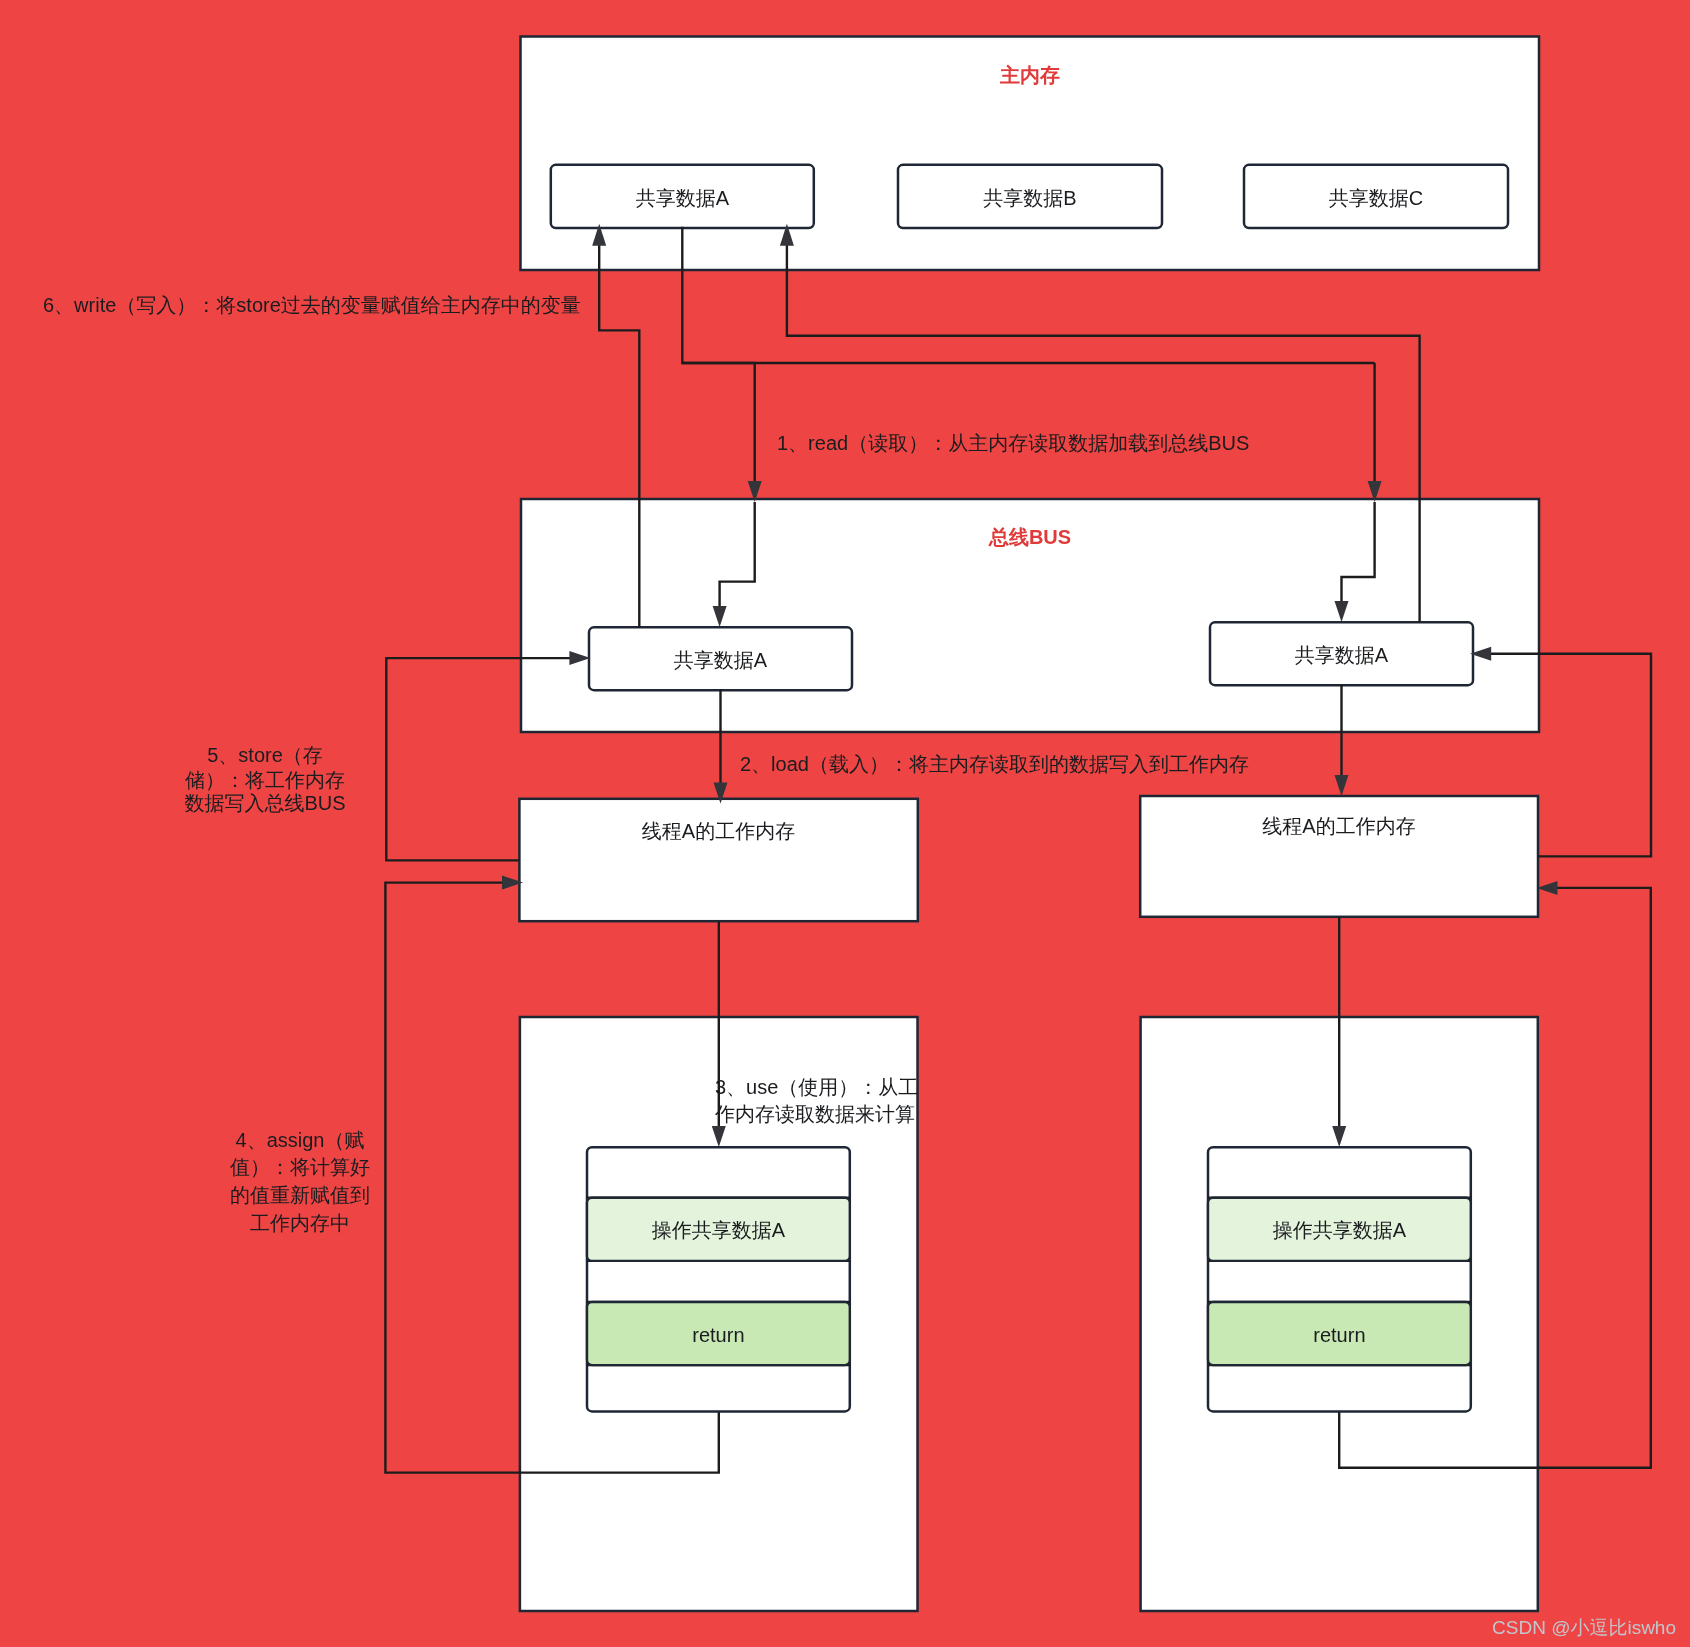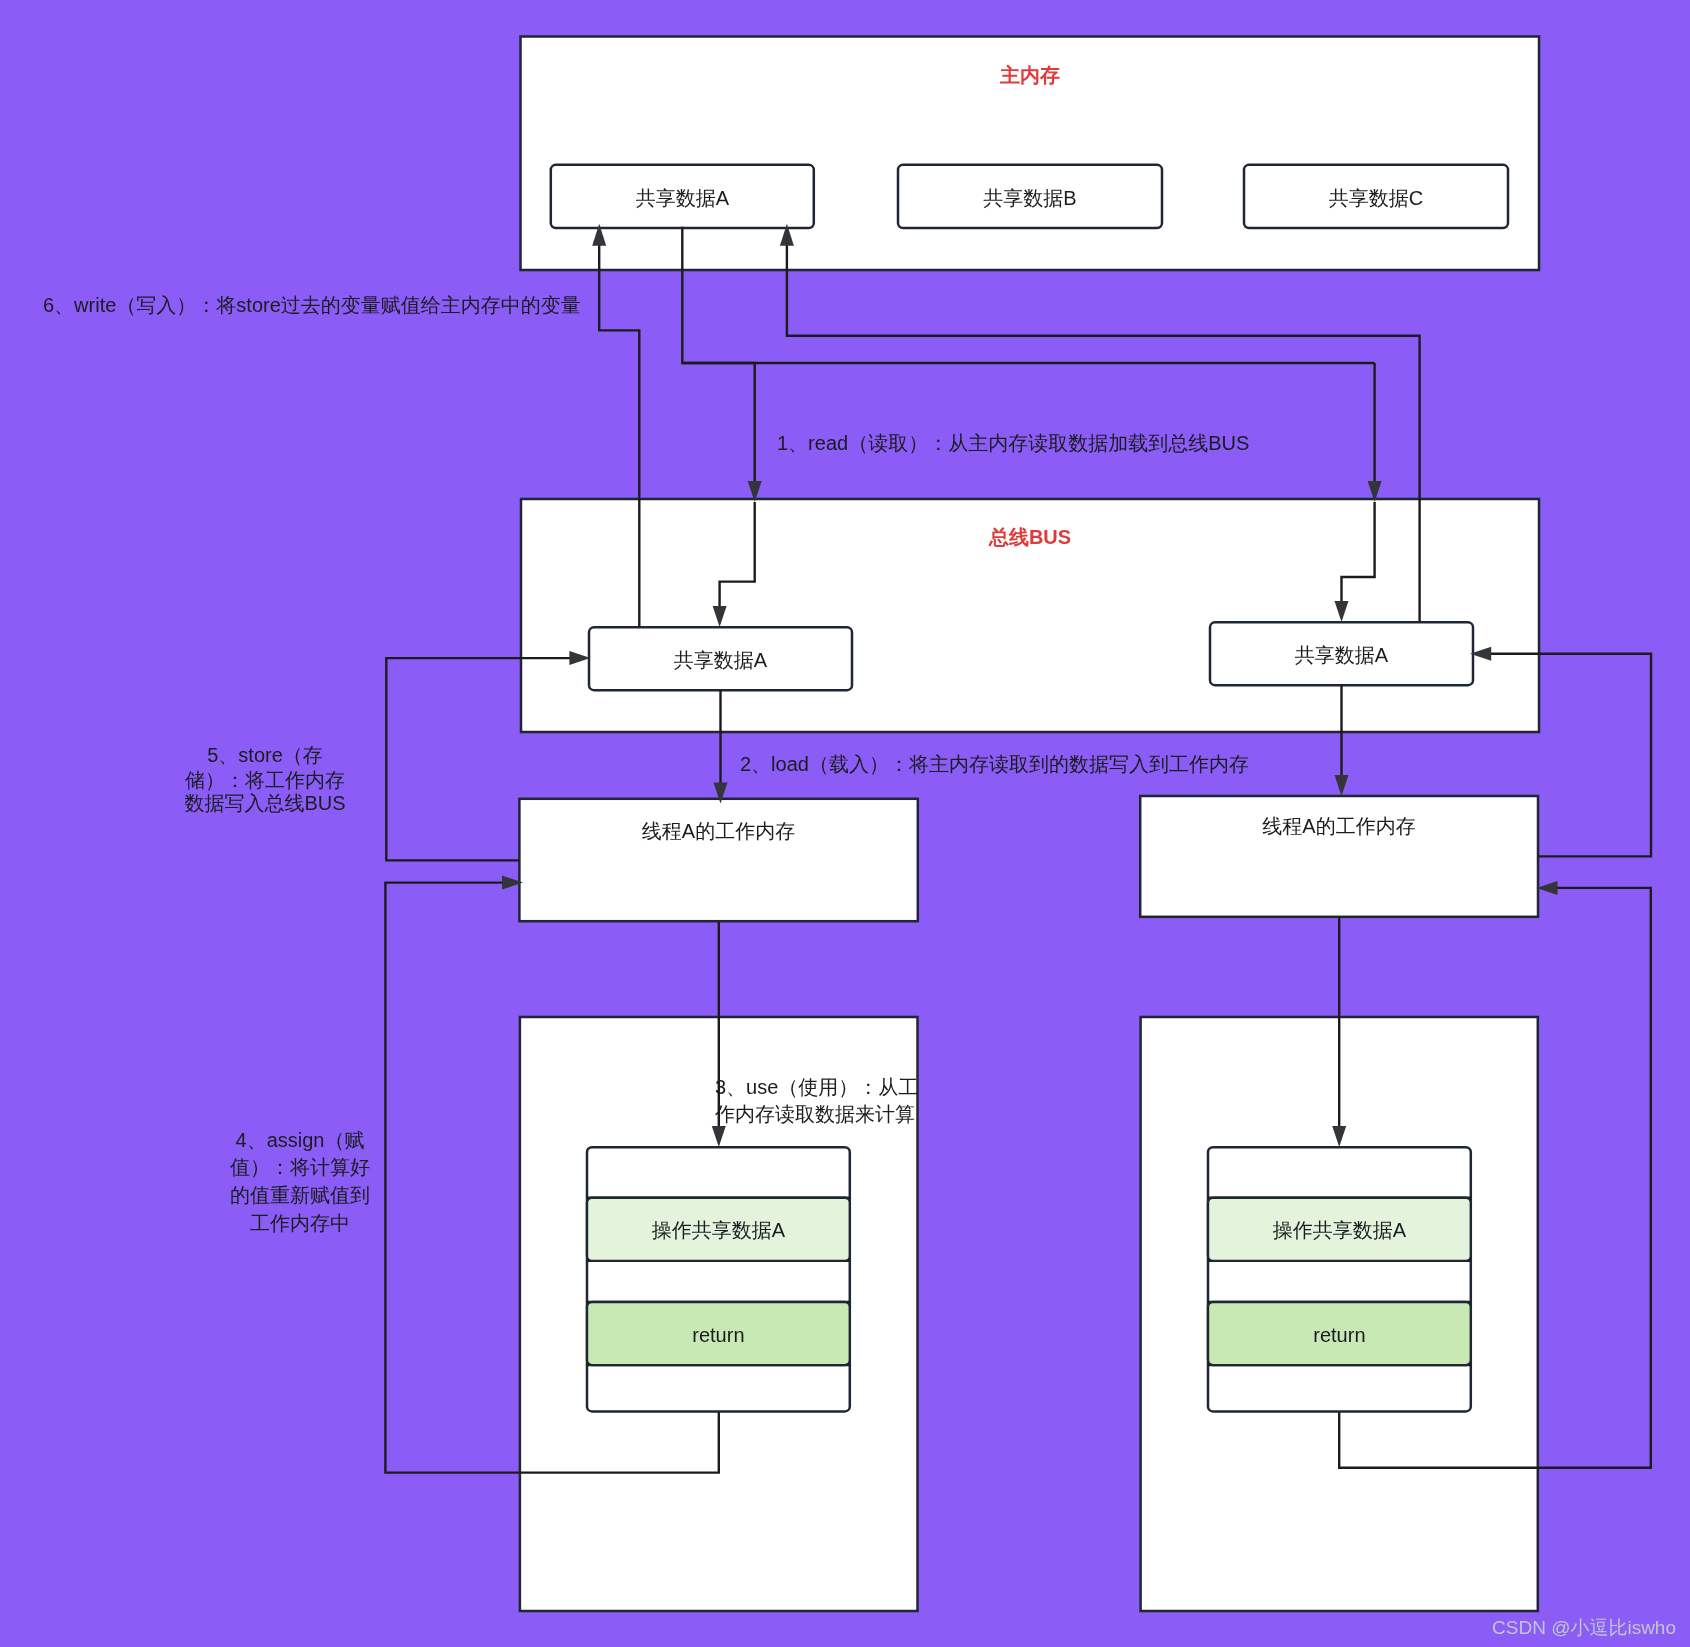--- a/index.html
+++ b/index.html
@@ -1,19 +1,19 @@
 <!DOCTYPE html>
 <html><head>
 <meta charset="utf-8">
 <title>JMM</title>
 <style>
   html,body{margin:0;padding:0;background:#ffffff;}
   body{font-family:"Liberation Sans",sans-serif;}
   svg{will-change:transform;}
-  #page{position:relative;width:1690px;height:1647px;overflow:hidden;background:#8b5cf6;text-align:center;}
+  #page{position:relative;width:1690px;height:1647px;overflow:hidden;background:#ef4444;text-align:center;}
   svg{display:block;}
   .shape{fill:#ffffff;stroke:#1e2733;stroke-width:2.5;}
   .conn{fill:none;stroke:#1c1c1c;stroke-width:2.4;stroke-linecap:butt;stroke-linejoin:miter;}
   .head{fill:#33353a;stroke:none;}
   .lbl{font-family:"Liberation Sans",sans-serif;font-size:20px;fill:#1a1c1f;}
   .lbl-title{font-family:"Liberation Sans",sans-serif;font-size:20px;font-weight:bold;fill:#e03a3a;}
   .wm{fill:#ffffff;stroke:#1e2733;stroke-width:2.5;}
   .green-l{fill:#e4f4dc;stroke:#1e2733;stroke-width:2.4;}
   .green-d{fill:#c8e9b4;stroke:#1e2733;stroke-width:2.4;}
   .wmk{font-family:"Liberation Sans",sans-serif;font-size:19px;fill:#c2c6cd;}

